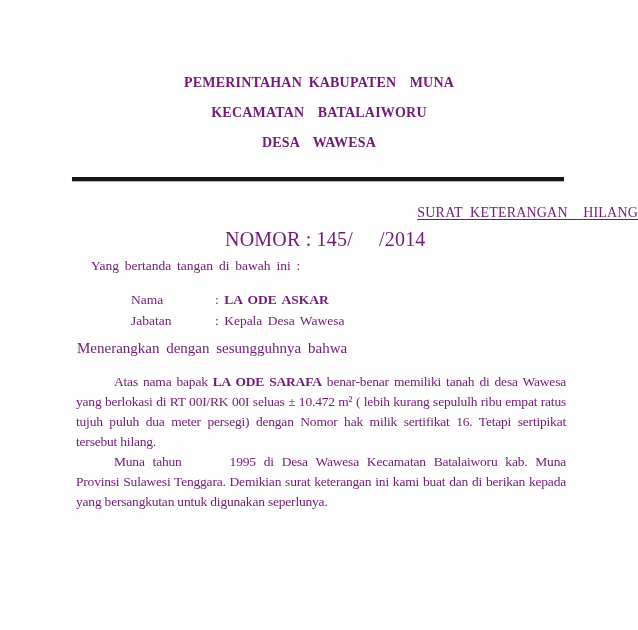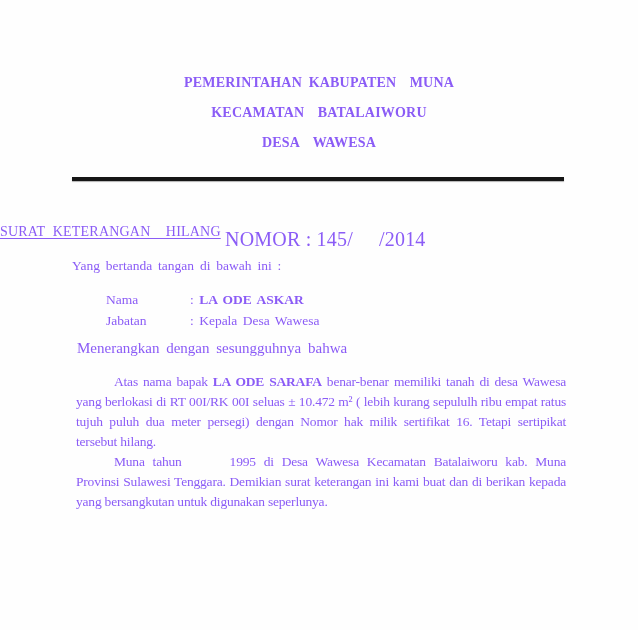--- a/index.html
+++ b/index.html
@@ -6,21 +6,21 @@
     margin: 0;
     padding: 0;
     background: #ffffff;
   }
   .page {
     position: relative;
     width: 638px;
     height: 630px;
     background: #fefefe;
     font-family: "Liberation Serif", serif;
-    color: #8b5cf6;
+    color: #701a75;
     overflow: hidden;
   }
   
   .letterhead {
     position: absolute;
     top: 68px;
     left: 0;
     width: 100%;
     text-align: center;
     font-weight: bold;
@@ -35,58 +35,58 @@
     top: 177px;
     left: 72px;
     width: 492px;
     height: 4px;
     background: #161616;
     box-shadow: 0 1px 1px rgba(0,0,0,0.3);
   }
   
   .doc-title {
     position: absolute;
-    top: 224px;
+    top: 205px;
     left: 0;
     width: 100%;
-    text-align: left;
+    text-align: right;
     font-size: 14px;
     word-spacing: 4px;
     letter-spacing: 0.2px;
     text-decoration: underline;
     text-underline-offset: 2px;
   }
   .doc-number {
     position: absolute;
     top: 228px;
     left: 225px;
     font-size: 20px;
     letter-spacing: 0.2px;
   }
   .nomor-gap { display: inline-block; width: 26px; }
   
   .intro {
     position: absolute;
     top: 258px;
-    left: 72px;
+    left: 91px;
     font-size: 13.5px;
     word-spacing: 2.5px;
   }
   .statement {
     position: absolute;
     top: 340px;
     left: 77px;
     font-size: 15px;
     word-spacing: 3px;
   }
   
   .fields {
     position: absolute;
     top: 289px;
-    left: 106px;
+    left: 131px;
     font-size: 13.5px;
     word-spacing: 2px;
   }
   .field-row { display: flex; height: 21px; line-height: 21px; }
   .field-label { width: 84px; flex: 0 0 84px; }
   .bold { font-weight: bold; }
   
   .body {
     position: absolute;
     top: 372px;

